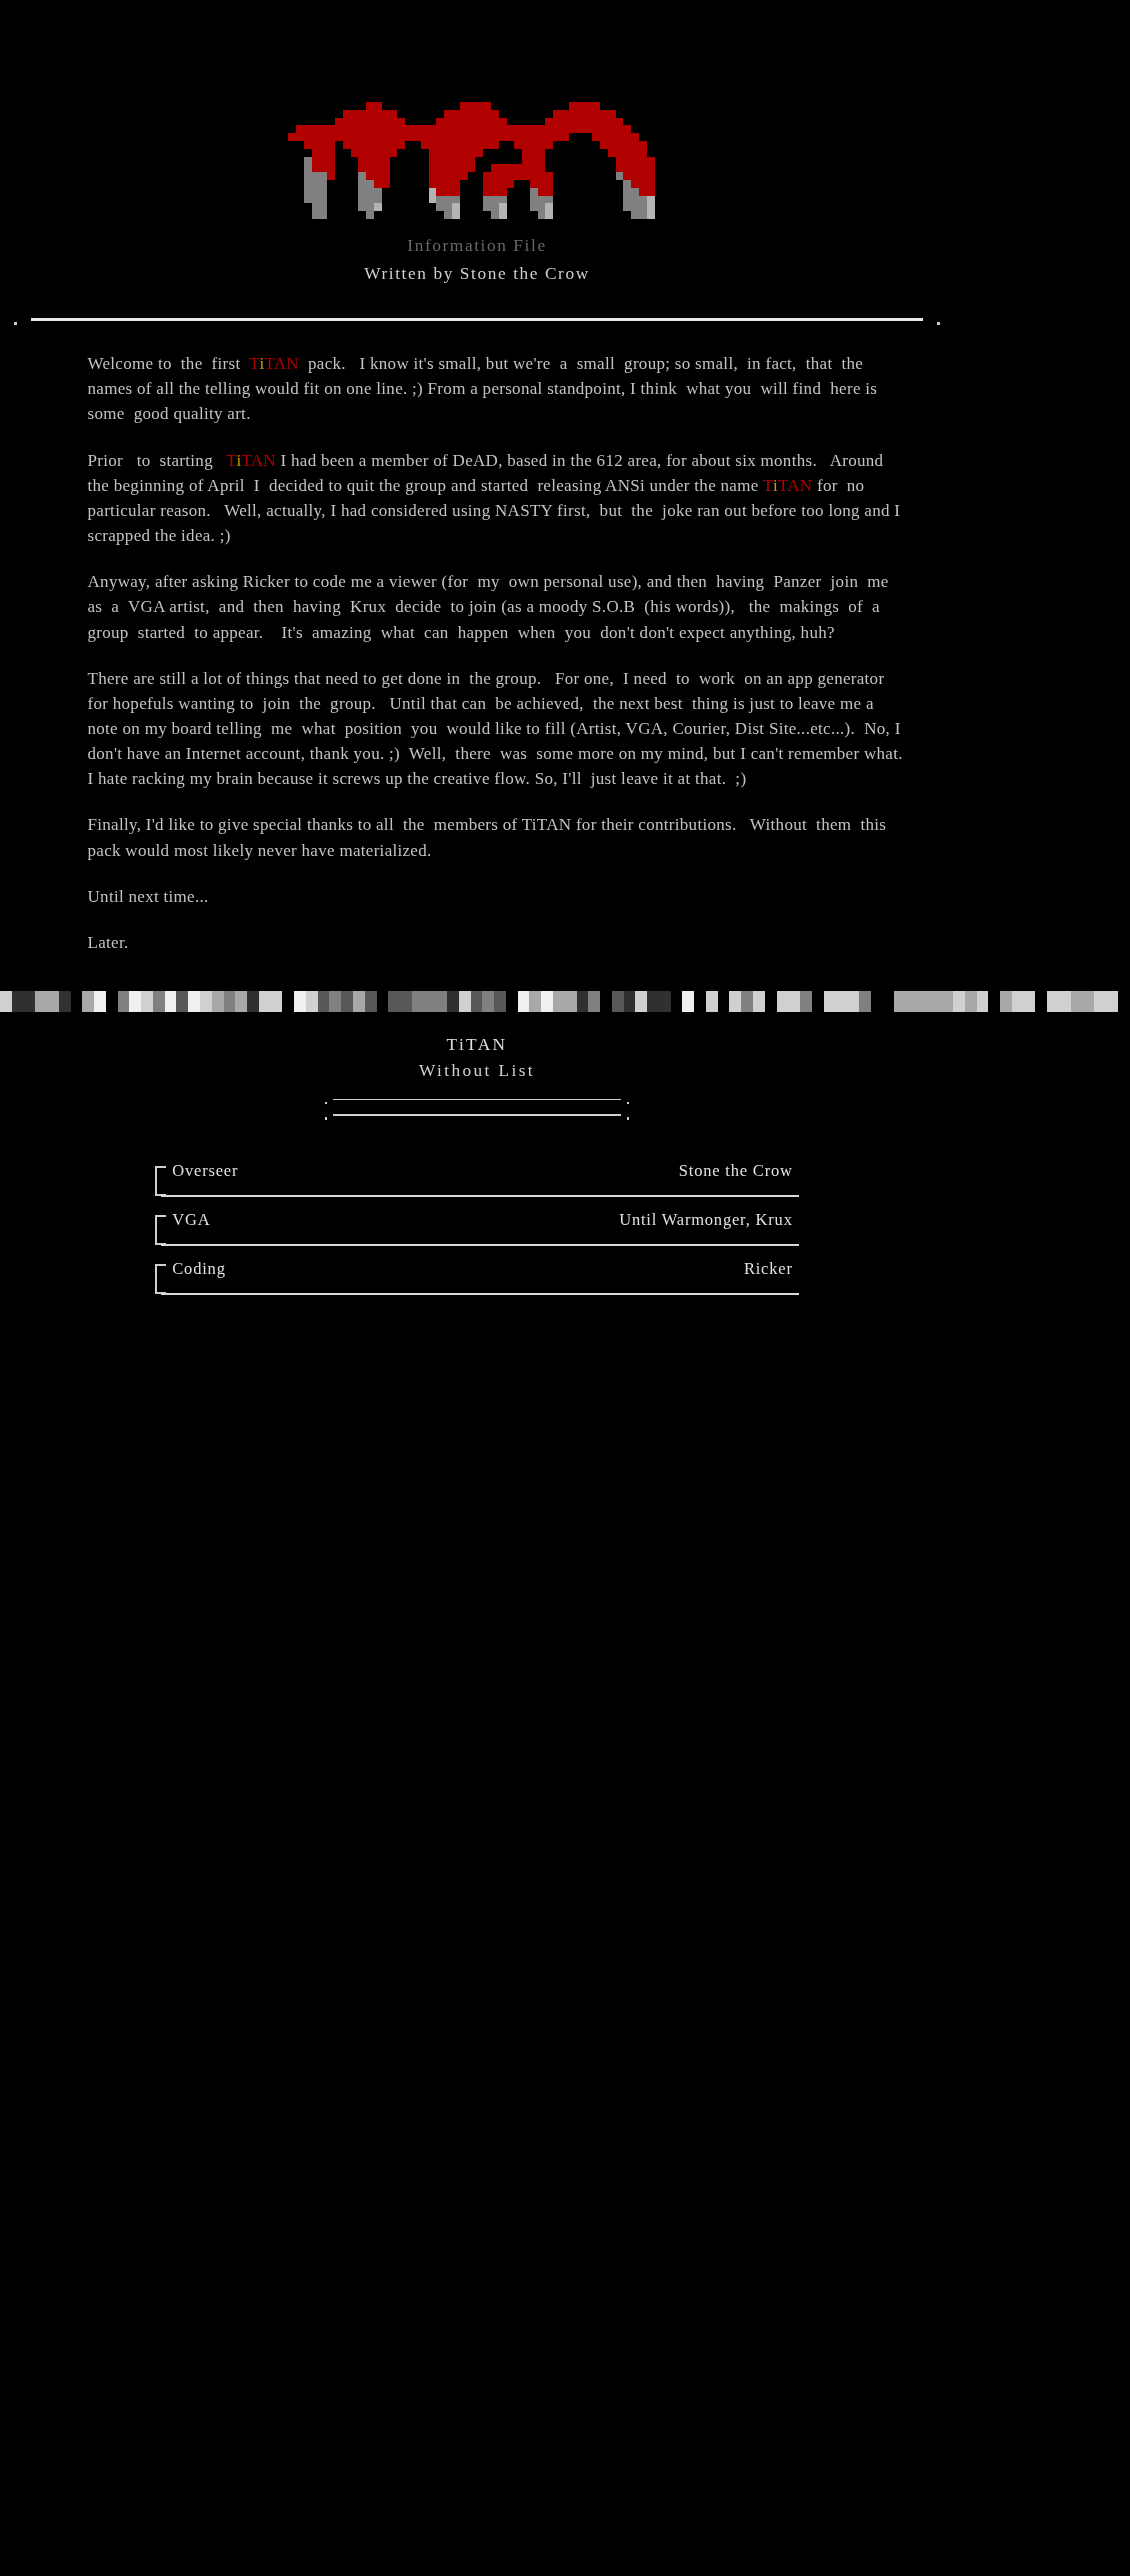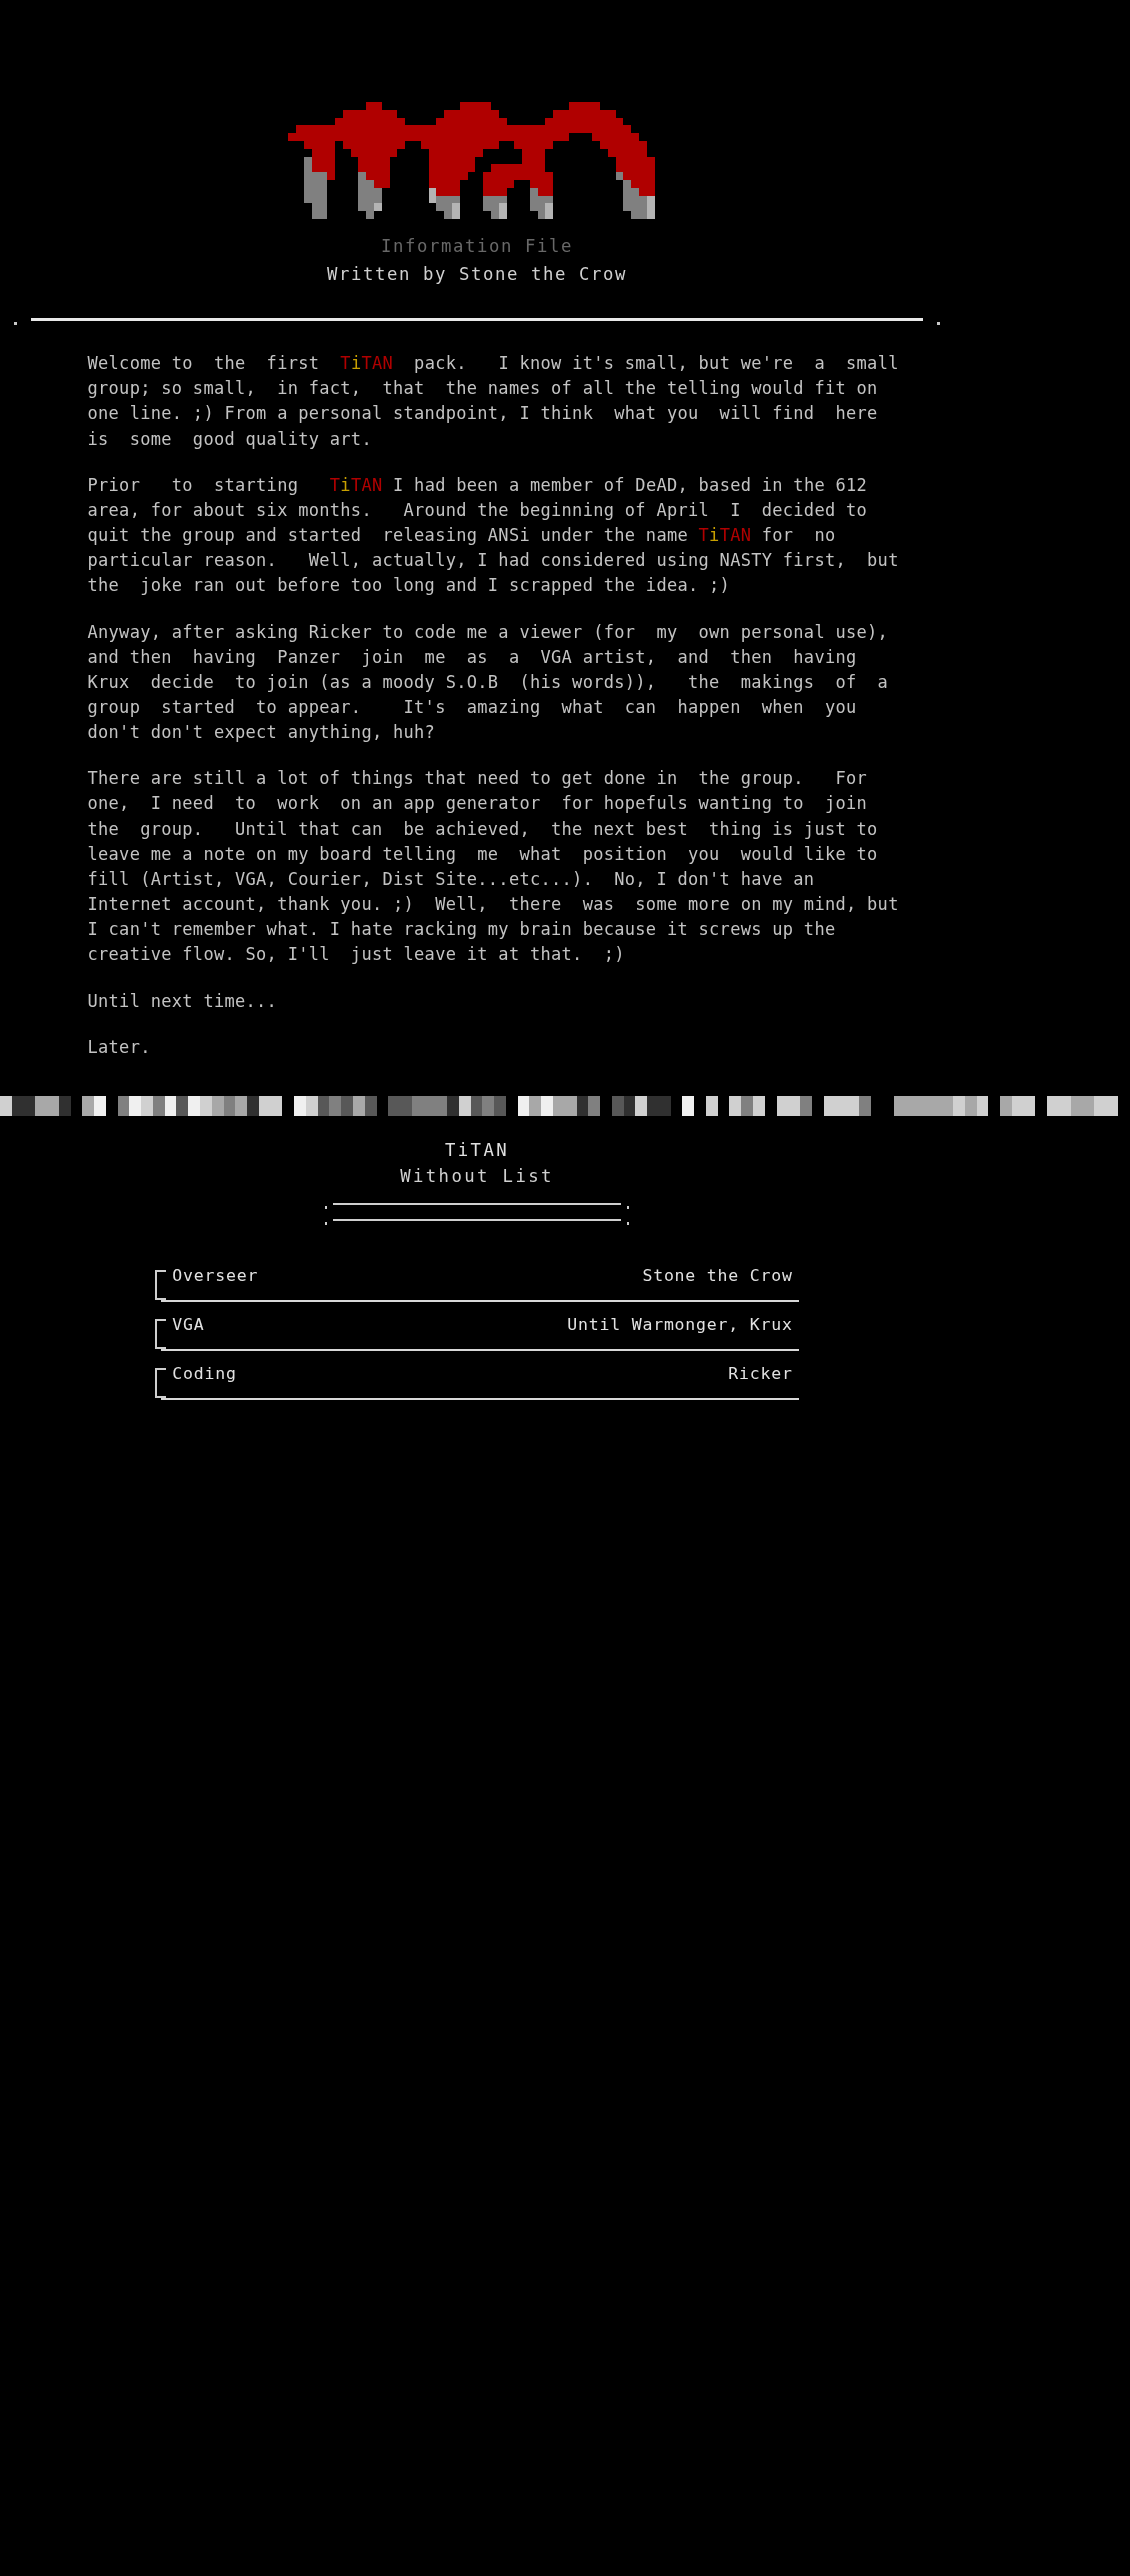--- a/index.html
+++ b/index.html
@@ -13,20 +13,21 @@
     font-family: "DejaVu Sans Mono", "Liberation Mono", monospace;
     color: #c8c8c8;
     position: relative;
     overflow-x: hidden;
   }
   .page {
     width: 954px;
     min-height: 2576px;
     background: #000;
     position: relative;
+    font-family: Liberation Serif, serif;
   }
 
   
   .logo-wrap {
     padding-top: 102px;
     display: flex;
     justify-content: center;
   }
   .logo-grid {
     display: grid;
@@ -1024,20 +1025,21 @@
     <span class="dot-l"></span>
     <span class="bar"></span>
     <span class="dot-r"></span>
   </div>
 
   <div class="body-text" id="body-text">
       <div class="para"><span>Welcome to  the  first  </span><span class="t-red">T</span><span class="t-yel">i</span><span class="t-red">TAN</span><span>  pack.   I know it's small, but we're  a  small  group; so small,  in fact,  that  the names of all the telling would fit on one line. ;) From a personal standpoint, I think  what you  will find  here is  some  good quality art.</span></div>
       <div class="para"><span>Prior   to  starting   </span><span class="t-red">T</span><span class="t-yel">i</span><span class="t-red">TAN</span><span> I had been a member of DeAD, based in the 612 area, for about six months.   Around the beginning of April  I  decided to quit the group and started  releasing ANSi under the name </span><span class="t-red">T</span><span class="t-yel">i</span><span class="t-red">TAN</span><span> for  no  particular reason.   Well, actually, I had considered using NASTY first,  but  the  joke ran out before too long and I scrapped the idea. ;)</span></div>
       <div class="para"><span>Anyway, after asking Ricker to code me a viewer (for  my  own personal use), and then  having  Panzer  join  me  as  a  VGA artist,  and  then  having  Krux  decide  to join (as a moody S.O.B  (his words)),   the  makings  of  a  group  started  to appear.    It's  amazing  what  can  happen  when  you  don't don't expect anything, huh?</span></div>
       <div class="para"><span>There are still a lot of things that need to get done in  the group.   For one,  I need  to  work  on an app generator  for hopefuls wanting to  join  the  group.   Until that can  be achieved,  the next best  thing is just to leave me a note on my board telling  me  what  position  you  would like to fill (Artist, VGA, Courier, Dist Site...etc...).  No, I don't have an Internet account, thank you. ;)  Well,  there  was  some more on my mind, but I can't remember what. I hate racking my brain because it screws up the creative flow. So, I'll  just leave it at that.  ;)</span></div>
+      <div class="para"><span>Finally, I'd like to give special thanks to all  the  members of TiTAN for their contributions.   Without  them  this  pack would most likely never have materialized.</span></div>
       <div class="para"><span>Until next time...</span></div>
       <div class="para"><span>Later.</span></div>
     </div>
 
   <div class="dither" id="dither-bar">
       <i style="background: rgb(208, 208, 208); width: 11.8px;"></i>
       <i style="background: rgb(48, 48, 48); width: 11.8px;"></i>
       <i style="background: rgb(48, 48, 48); width: 11.8px;"></i>
       <i style="background: rgb(168, 168, 168); width: 11.8px;"></i>
       <i style="background: rgb(168, 168, 168); width: 11.8px;"></i>

